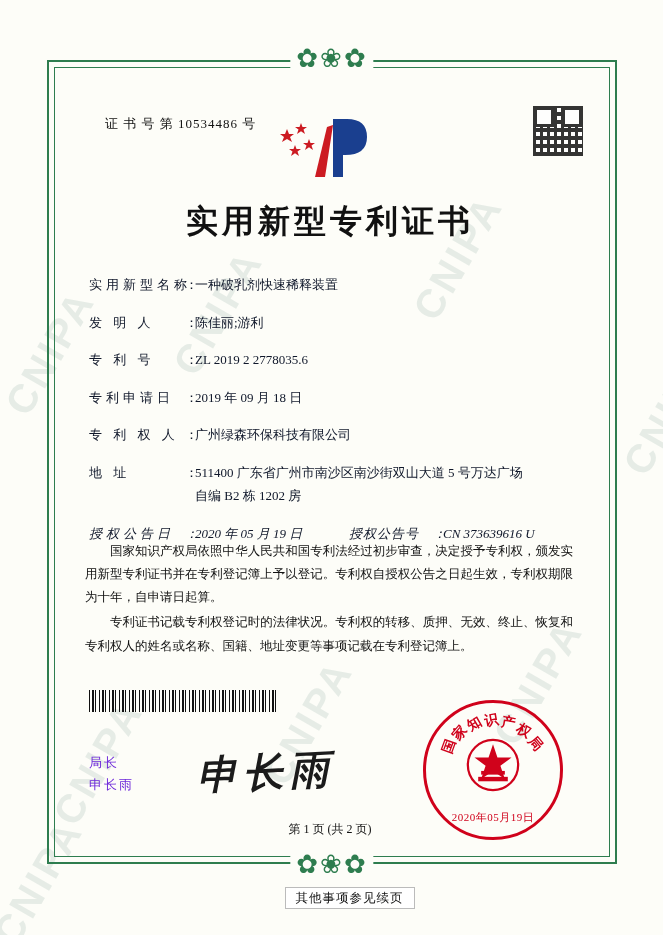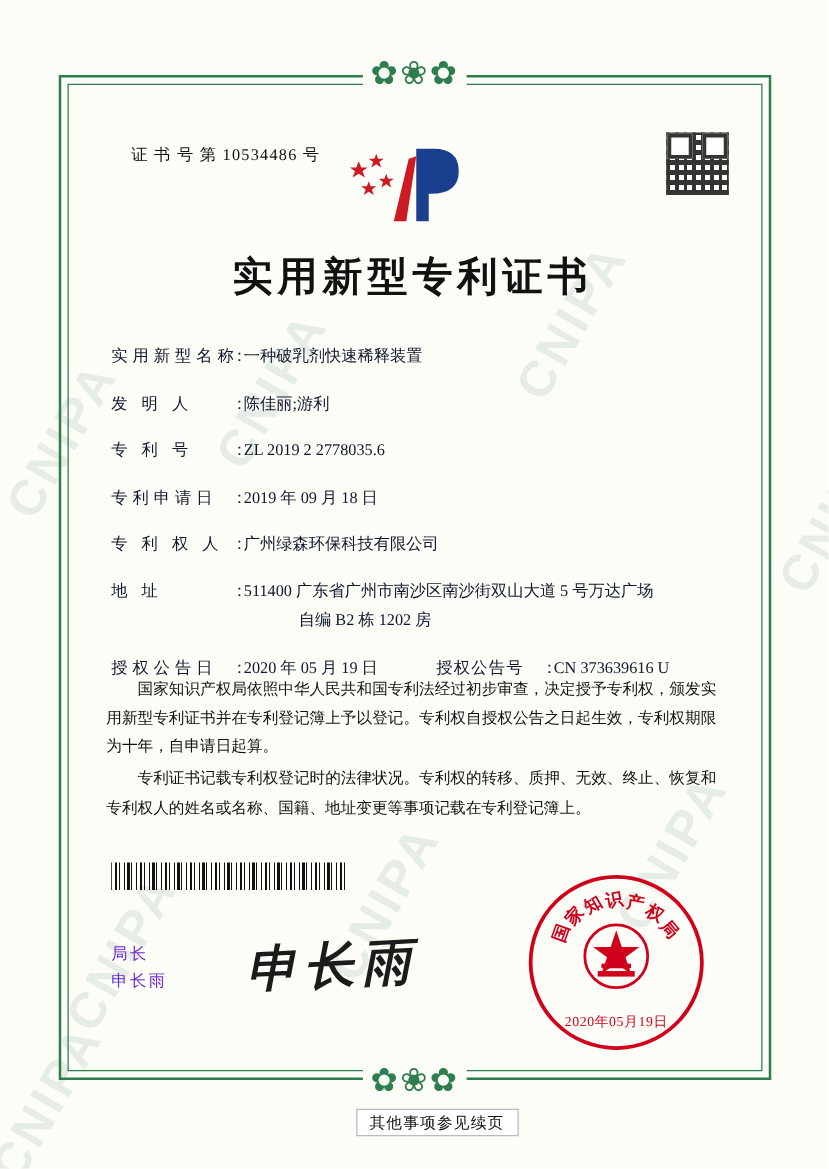--- a/index.html
+++ b/index.html
@@ -155,24 +155,24 @@
   .field-colon {
     width: 10px;
     flex: 0 0 10px;
   }
   .field-value {
     flex: 1;
   }
   .field-value .line2 {
     display: block;
     margin-top: 4px;
-    margin-left: 44px;
   }
   .two-col {
     display: flex;
+    font-style: italic;
   }
   .two-col .col-a { flex: 0 0 260px; display: flex; }
   .two-col .col-b { flex: 1; display: flex; align-items: flex-end; }
   .two-col .col-b .field-label { width: 84px; flex: 0 0 84px; letter-spacing: 1px;}
 
   .para {
     position: absolute;
     left: 38px;
     right: 40px;
     top: 480px;
@@ -408,18 +408,19 @@
       </div>
       <svg class="seal-inner-star" viewBox="0 0 100 100">
         <circle cx="50" cy="50" r="34" fill="none" stroke="#d0021b" stroke-width="3"></circle>
         <polygon points="50,22 56,40 75,40 60,51 66,69 50,58 34,69 40,51 25,40 44,40" fill="#d0021b"></polygon>
         <rect x="30" y="66" width="40" height="6" fill="#d0021b"></rect>
         <rect x="34" y="58" width="32" height="5" fill="#d0021b"></rect>
       </svg>
       <div class="seal-date">2020年05月19日</div>
     </div>
 
+    <div class="page-num">第 1 页 (共 2 页)</div>
   </div>
 
   <div class="footer-note">
     <span>其他事项参见续页</span>
   </div>
 </div>
 
 </body></html>

